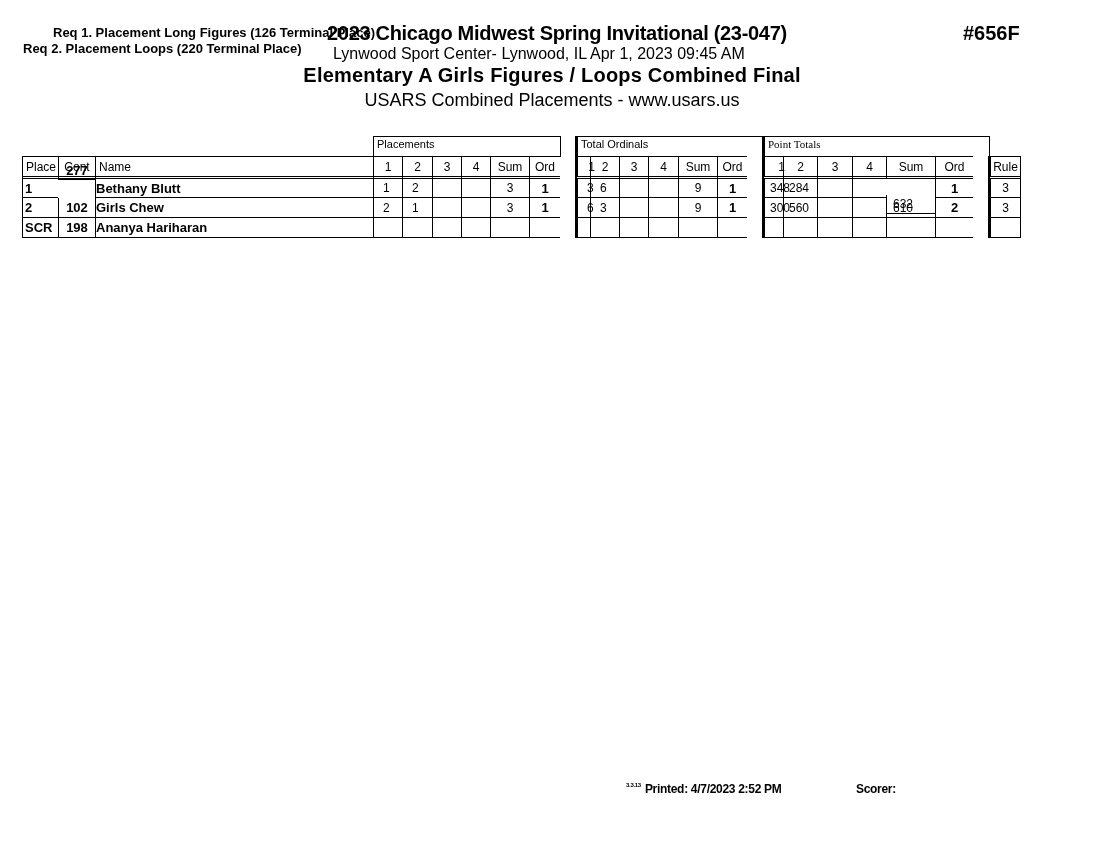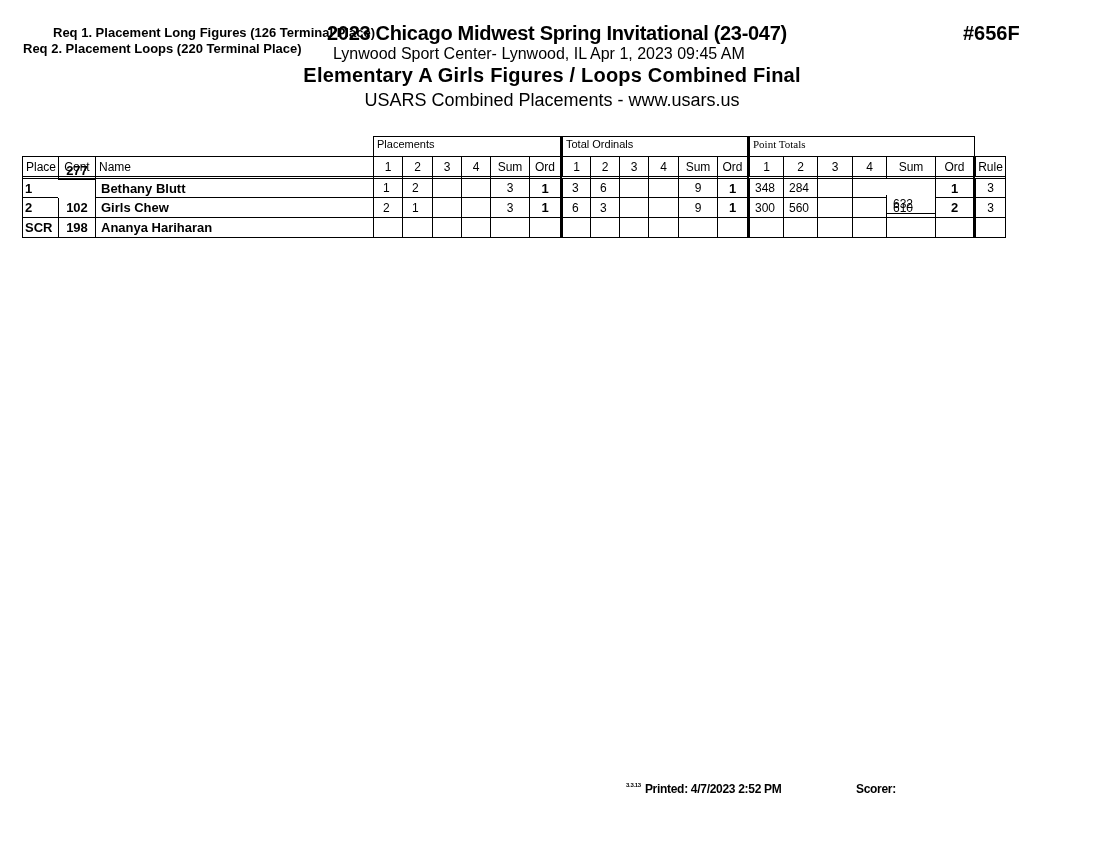--- a/index.html
+++ b/index.html
@@ -14,23 +14,23 @@
   .footer { font-size: 12px; font-weight: bold; top: 782px; letter-spacing: -0.3px; }
   .footer .ver { font-size: 6px; vertical-align: top; margin-right: 4px; }
 
   
   .cell { position: absolute; box-sizing: border-box; font-size: 12px; line-height: 1; display: flex; align-items: center; overflow: hidden; }
   .grp { border-left: 1px solid #000; border-right: 1px solid #000; border-top: 1px solid #000; font-size: 11px; align-items: flex-start; padding: 2px 0 0 3px; }
   .hdr { border-left: 1px solid #000; border-top: 1px solid #000; border-bottom: 3px double #000; justify-content: center; }
   .hdr.left { justify-content: flex-start; padding-left: 3px; }
   .bd { border-left: 1px solid #000; border-bottom: 1px solid #000; }
   .c { justify-content: center; }
-  .l { justify-content: flex-start; padding-left: 5px; }
+  .l { justify-content: flex-start; }
   .b { font-weight: bold; font-size: 13px; }
-  .thick-l { border-left: 3px solid #000 !important; }
+  .thick-l { border-left: 3px solid #000 !important; margin-left: 15px; }
   .end-r { border-right: 1px solid #000; }
 </style>
 </head>
 <body>
 
 <div class="abs req" style="top:25px;margin-left:30px;">Req  1.  Placement Long Figures (126 Terminal Place)</div>
 <div class="abs req" style="top:41px;">Req  2.  Placement Loops (220 Terminal Place)</div>
 <div class="abs title">2023 Chicago Midwest Spring Invitational (23-047)</div>
 <div class="abs venue">Lynwood Sport Center- Lynwood, IL  Apr 1, 2023  09:45 AM</div>
 <div class="abs event">Elementary A Girls Figures / Loops Combined Final</div>

